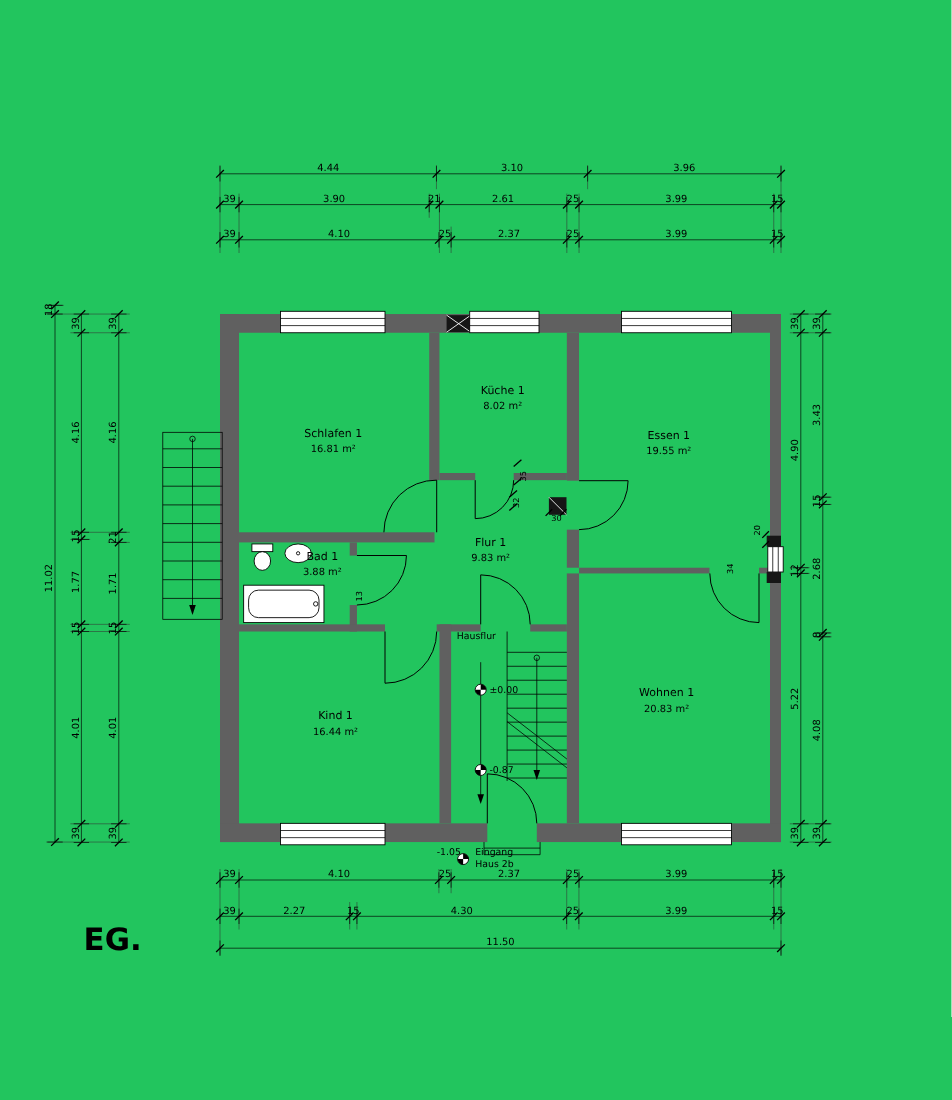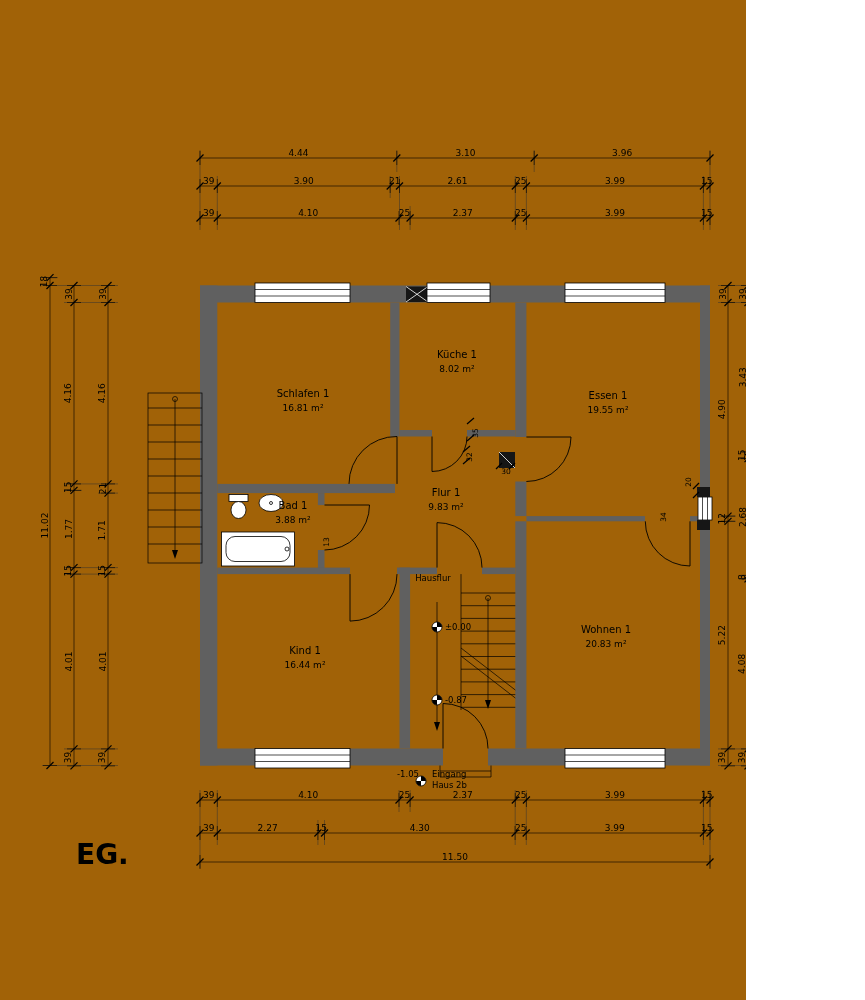--- a/index.html
+++ b/index.html
@@ -1,16 +1,16 @@
 <!DOCTYPE html>
 <html><head>
 <meta charset="utf-8">
 <style>
   html,body{margin:0;padding:0;background:#fff;}
-  .page{position:relative;width:746px;height:1000px;background:#a16207;overflow:hidden;}
+  .page{position:relative;width:865px;height:1000px;background:#22c55e;overflow:hidden;}
   svg{display:block;}
   text{font-family:"DejaVu Sans",sans-serif;fill:#000;}
   .dim-line,.dim-ext{stroke:#000;stroke-width:.6;}
   .dim-tick{stroke:#000;stroke-width:1.2;}
   .dim-text{font-size:9px;}
   .ext{stroke:#333;stroke-width:.5;}
   .wall{fill:#606060;stroke:none;}
   .blk{fill:#161616;}
   .win{fill:#fff;stroke:#000;stroke-width:.8;}
   .thin{stroke:#000;stroke-width:.7;fill:none;}

